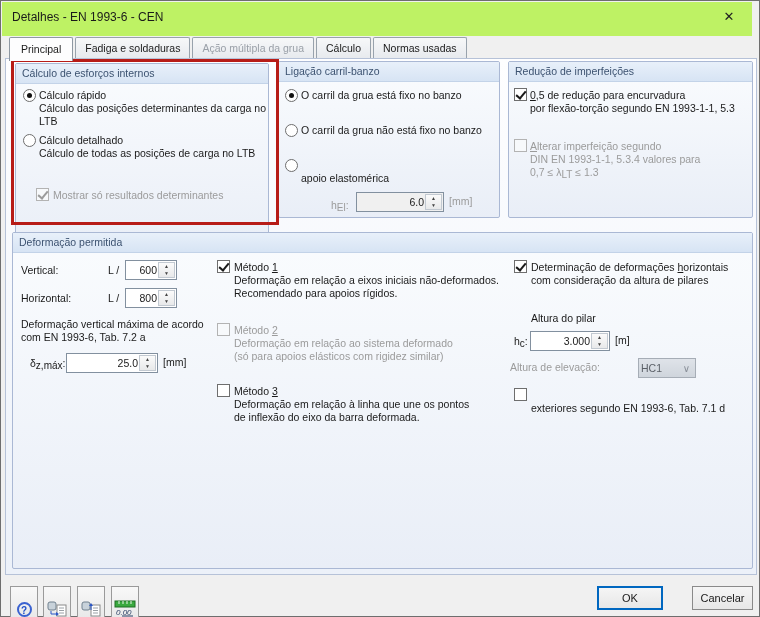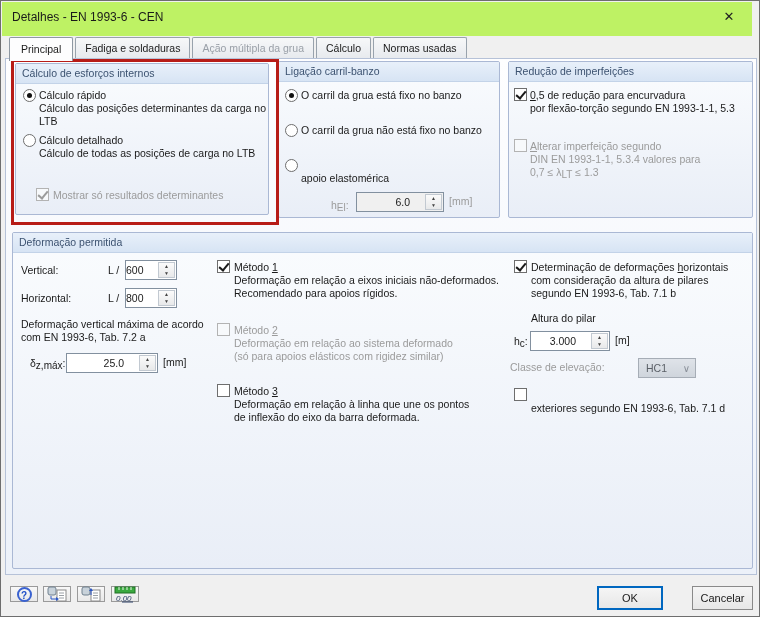--- a/index.html
+++ b/index.html
@@ -30,33 +30,33 @@
   
   .rad{position:absolute;width:13px;height:13px;border:1px solid #6e6e6e;border-radius:50%;background:#fff;box-sizing:border-box}
   .rad.sel::after{content:"";position:absolute;left:3px;top:3px;width:5px;height:5px;border-radius:50%;background:#111}
   .cb{position:absolute;width:13px;height:13px;border:1px solid #6e6e6e;background:#fff;box-sizing:border-box}
   .cb.chk::after{content:"";position:absolute;left:1px;top:2px;width:8px;height:4px;border-left:2px solid #1a1a1a;border-bottom:2px solid #1a1a1a;transform:rotate(-50deg)}
   .cb.dis{border-color:#b3b3b3;background:#f7f9fb}
   .cb.dis.chk::after{border-color:#9b9b9b}
   
   .spin{position:absolute;height:20px;border:1px solid #82909f;background:#fff;box-sizing:border-box;display:flex}
   .spin.dis{background:#f0f0f0}
-  .spin .val{flex:1;text-align:right;line-height:18px;padding-right:14px;overflow:hidden}
+  .spin .val{flex:1;text-align:right;line-height:18px;padding-right:0;overflow:hidden}
   .spin .btns{width:15px;margin:1px;border:1px solid #c2c9d1;background:linear-gradient(#fbfbfb,#e8e9ea);display:flex;flex-direction:column}
   .spin .btns span{flex:1;text-align:center;color:#444;overflow:hidden}
   .spin .btns .up::before{content:"▲";font-size:5px;display:block;line-height:7px}
   .spin .btns .dn::before{content:"▼";font-size:5px;display:block;line-height:7px}
   
-  .dd{position:absolute;height:20px;border:1px solid #a6adb6;background:linear-gradient(#dfe3e9,#cfd5dc);box-sizing:border-box;color:#5a5f66;line-height:18px;padding-left:7px}
+  .dd{position:absolute;height:20px;border:1px solid #a6adb6;background:linear-gradient(#dfe3e9,#cfd5dc);box-sizing:border-box;color:#5a5f66;line-height:18px;padding-left:2px}
   .dd .chev{position:absolute;right:5px;top:0}
   .dd .chev::before{content:"∨";font-size:10px;line-height:18px;color:#8a9099}
   
   .btn{position:absolute;height:24px;border:1px solid #8a8a8a;background:linear-gradient(#f5f5f5,#e7e7e7);text-align:center;line-height:22px;box-sizing:border-box;font-size:11px}
   .btn.focus{border:2px solid #0067c0;line-height:20px}
-  .icon-btn{position:absolute;width:28px;height:16px;border:1px solid #9a9a9a;background:linear-gradient(#f8f8f8,#e9e9e9);box-sizing:border-box;display:flex;align-items:center;justify-content:center}
+  .icon-btn{position:absolute;width:28px;height:32px;border:1px solid #9a9a9a;background:linear-gradient(#f8f8f8,#e9e9e9);box-sizing:border-box;display:flex;align-items:flex-end;justify-content:center}
   .help-q{width:15px;height:15px;border:2px solid #3a62d0;border-radius:50%;box-sizing:border-box;text-align:center}
   .help-q::before{content:"?";color:#1f4fc8;font-weight:bold;font-size:10px;line-height:11px}
 </style>
 </head>
 <body>
 
 <div class="dialog">
 
   <div class="titlebar">
     <span class="title">Detalhes - EN 1993-6 - CEN</span>
@@ -68,21 +68,21 @@
     <span class="tab">Fadiga e soldaduras</span>
     <span class="tab disabled">Ação múltipla da grua</span>
     <span class="tab">Cálculo</span>
     <span class="tab">Normas usadas</span>
   </div>
 
   <div class="page">
 
     <div class="redbox" style="left:5px;top:0;width:262px;height:160px"></div>
 
-    <div class="grp" style="left:9px;top:4px;width:254px;height:152px">
+    <div class="grp" style="left:9px;top:4px;width:254px;height:188px">
       <div class="grp-h">Cálculo de esforços internos</div>
       <span class="rad sel" style="left:7px;top:25px"></span>
       <span class="lbl" style="left:23px;top:25px">Cálculo rápido</span>
       <span class="lbl" style="left:23px;top:38px">Cálculo das posições determinantes da carga no</span>
       <span class="lbl" style="left:23px;top:51px">LTB</span>
       <span class="rad" style="left:7px;top:70px"></span>
       <span class="lbl" style="left:23px;top:70px">Cálculo detalhado</span>
       <span class="lbl" style="left:23px;top:83px">Cálculo de todas as posições de carga no LTB</span>
       <span class="cb dis chk" style="left:20px;top:124px"></span>
       <span class="lbl dis-t" style="left:37px;top:125px">Mostrar só resultados determinantes</span>
@@ -162,34 +162,33 @@
       <span class="lbl dis-t" style="left:221px;top:117px">(só para apoios elásticos com rigidez similar)</span>
 
       <span class="cb" style="left:204px;top:151px"></span>
       <span class="lbl" style="left:221px;top:152px"><span>Método </span><span class="u">3</span></span>
       <span class="lbl" style="left:221px;top:178px">de inflexão do eixo da barra deformada.</span>
       <span class="lbl" style="left:221px;top:165px">Deformação em relação à linha que une os pontos</span>
 
       <span class="cb chk" style="left:501px;top:27px"></span>
       <span class="lbl" style="left:518px;top:28px"><span>Determinação de deformações </span><span class="u">h</span><span>orizontais</span></span>
       <span class="lbl" style="left:518px;top:41px">com consideração da altura de pilares</span>
-      <span class="lbl" style="left:518px;top:54px">segundo EN 1993-6, Tab. 7.1 b</span>
 
       <span class="lbl" style="left:518px;top:79px">Altura do pilar</span>
       <span class="lbl bold" style="left:501px;top:98px;line-height:20px"><span>h</span><span class="sub">c</span><span>:</span></span>
       <div class="spin" style="left:517px;top:98px;width:80px">
         <span class="val">3.000</span>
         <span class="btns">
             <span class="up"></span>
             <span class="dn"></span>
           </span>
       </div>
       <span class="lbl bold" style="left:602px;top:101px">[m]</span>
 
-      <span class="lbl dis-t" style="left:497px;top:128px">Classe de elevação:</span>
+      <span class="lbl dis-t" style="left:497px;top:128px">Altura de elevação:</span>
       <div class="dd" style="left:625px;top:125px;width:58px">
         <span>HC1</span>
         <span class="chev"></span>
       </div>
 
       <span class="cb" style="left:501px;top:155px"></span>
       <span class="lbl" style="left:518px;top:169px">exteriores segundo EN 1993-6, Tab. 7.1 d</span>
     </div>
   </div>
 

